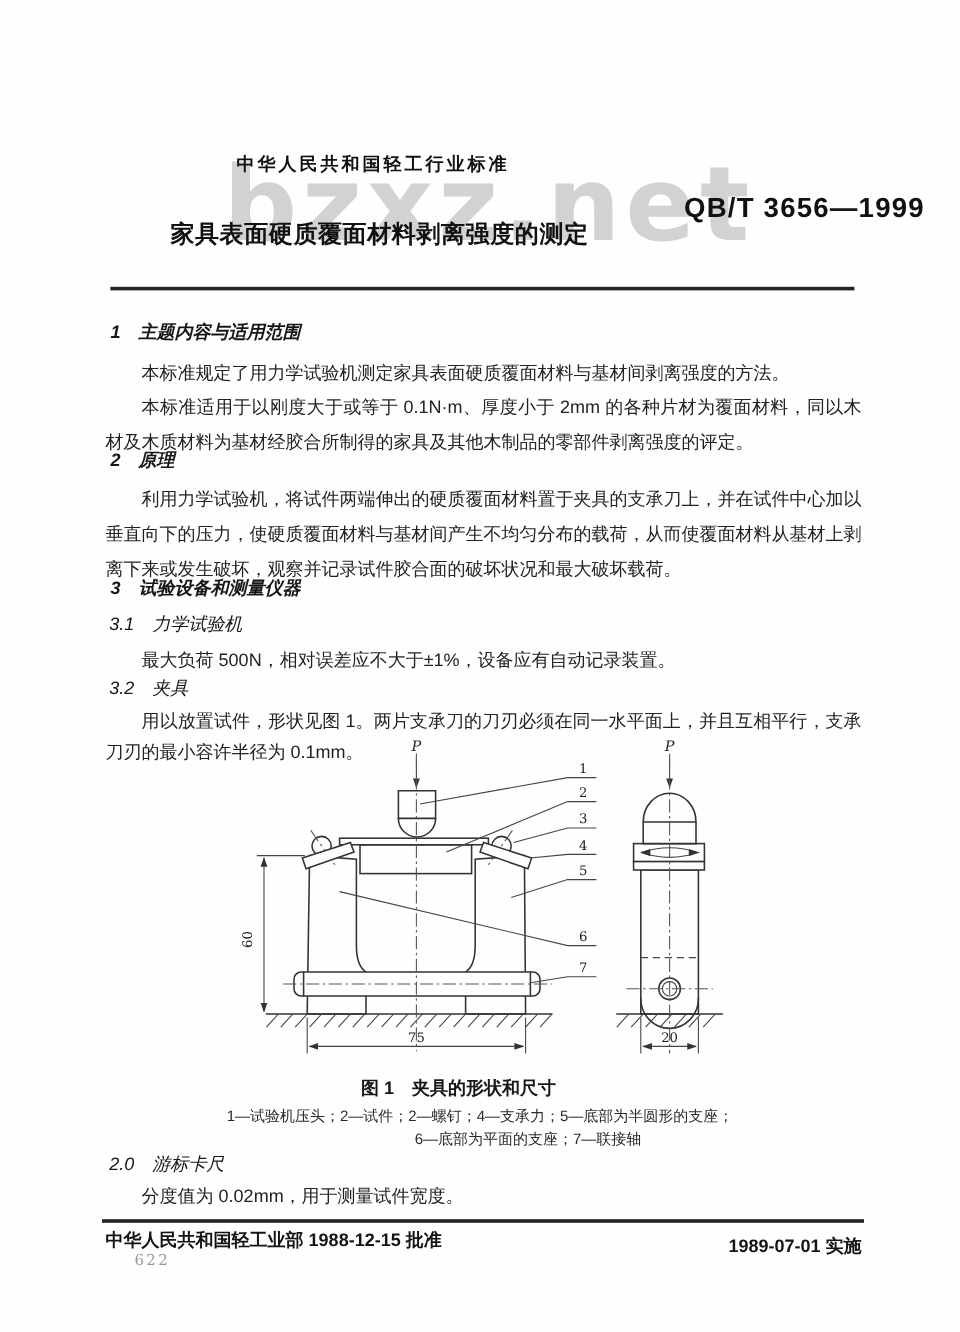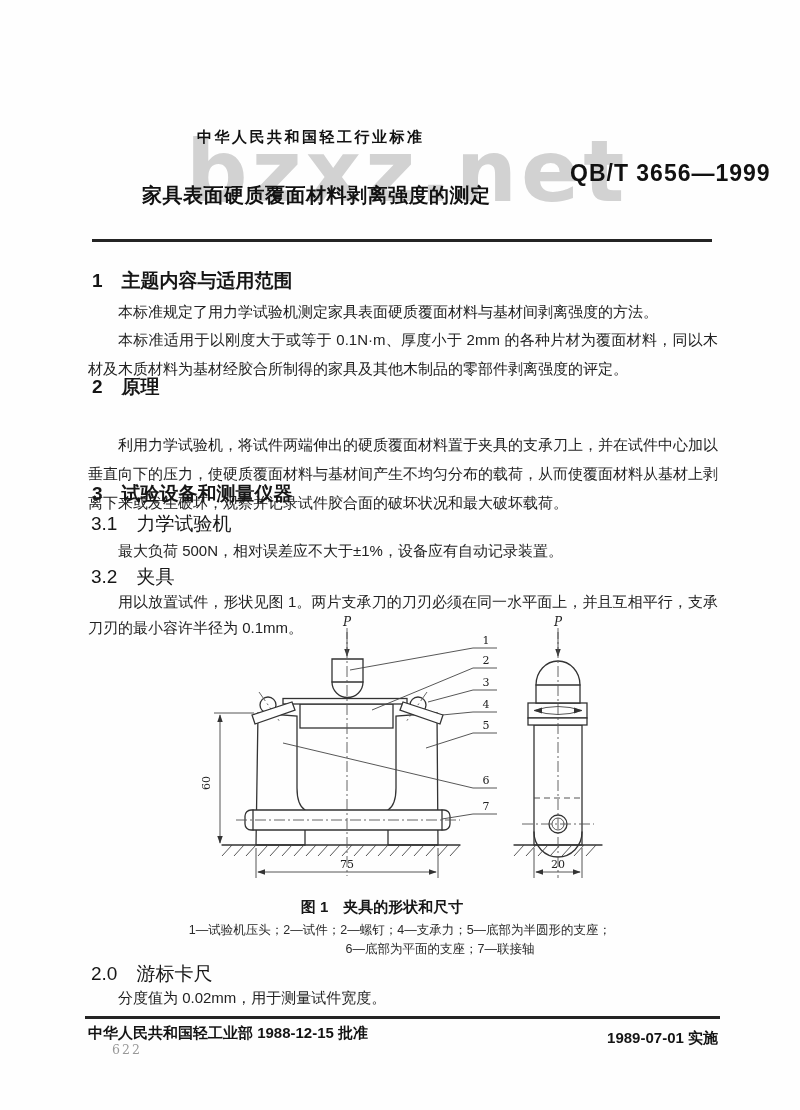--- a/index.html
+++ b/index.html
@@ -14,21 +14,21 @@
     color:#d2d2d2;letter-spacing:4px;line-height:1;user-select:none;
   }
   .z1{z-index:1;}
   .org-line{left:197px;top:128px;font-size:15px;font-weight:bold;letter-spacing:2.5px;color:#111;}
   .std-code{left:570px;top:160px;font-family:Liberation Sans, sans-serif;
     font-weight:bold;font-size:23px;letter-spacing:1px;color:#111;}
   .doc-title{left:142px;top:182px;font-size:20px;font-weight:bold;letter-spacing:0.5px;color:#111;}
   .rule{background:#242424;}
   .rule1{left:92px;top:239px;width:620px;height:3px;}
   .rule2{left:85px;top:1016px;width:635px;height:3px;}
-  .h{font-size:19px;font-weight:bold;color:#161616;}
+  .h{font-size:15px;font-weight:bold;color:#161616;font-style:italic;}
   .para{font-size:15px;line-height:28.5px;width:630px;text-align:justify;color:#222;}
   .ind{text-indent:30px;}
   .cap-title{left:0;top:898px;width:764px;text-align:center;font-size:15px;font-weight:bold;color:#161616;}
   .legend{left:0;width:800px;text-align:center;font-size:12.5px;color:#2a2a2a;}
   .foot{font-size:15px;font-weight:bold;color:#141414;}
   .pagenum{left:112px;top:1042px;font-family:"DejaVu Serif",serif;font-size:12.5px;color:#989898;letter-spacing:2px;}
   svg .ln{stroke:#333;stroke-width:1.3;fill:none;stroke-linecap:round;}
   svg .lnw{stroke:#333;stroke-width:1.3;fill:#fefefe;}
   svg .thin{stroke:#444;stroke-width:0.9;fill:none;}
   svg .cl{stroke:#555;stroke-width:0.9;fill:none;stroke-dasharray:11 3 2 3;}
@@ -46,21 +46,21 @@
   <div class="abs z1 org-line">中华人民共和国轻工行业标准</div>
   <div class="abs z1 std-code">QB/T 3656—1999</div>
   <div class="abs z1 doc-title">家具表面硬质覆面材料剥离强度的测定</div>
   <div class="abs z1 rule rule1"></div>
 
   <div class="abs z1 h" style="left:92px;top:268px;">1　主题内容与适用范围</div>
   <div class="abs z1 para ind" style="left:88px;top:298px;">本标准规定了用力学试验机测定家具表面硬质覆面材料与基材间剥离强度的方法。</div>
   <div class="abs z1 para ind" style="left:88px;top:326px;">本标准适用于以刚度大于或等于 0.1N·m、厚度小于 2mm 的各种片材为覆面材料，同以木材及木质材料为基材经胶合所制得的家具及其他木制品的零部件剥离强度的评定。</div>
 
   <div class="abs z1 h" style="left:92px;top:374px;">2　原理</div>
-  <div class="abs z1 para ind" style="left:88px;top:402px;line-height:29px;margin-top:28px;">利用力学试验机，将试件两端伸出的硬质覆面材料置于夹具的支承刀上，并在试件中心加以垂直向下的压力，使硬质覆面材料与基材间产生不均匀分布的载荷，从而使覆面材料从基材上剥离下来或发生破坏，观察并记录试件胶合面的破坏状况和最大破坏载荷。</div>
+  <div class="abs z1 para ind" style="left:88px;top:402px;line-height:29px;">利用力学试验机，将试件两端伸出的硬质覆面材料置于夹具的支承刀上，并在试件中心加以垂直向下的压力，使硬质覆面材料与基材间产生不均匀分布的载荷，从而使覆面材料从基材上剥离下来或发生破坏，观察并记录试件胶合面的破坏状况和最大破坏载荷。</div>
 
   <div class="abs z1 h" style="left:92px;top:481px;">3　试验设备和测量仪器</div>
   <div class="abs z1 h" style="left:91px;top:511px;font-weight:normal;text-align:right;">3.1　力学试验机</div>
   <div class="abs z1 para ind" style="left:88px;top:537px;">最大负荷 500N，相对误差应不大于±1%，设备应有自动记录装置。</div>
   <div class="abs z1 h" style="left:91px;top:564px;font-weight:normal;">3.2　夹具</div>
   <div class="abs z1 para ind" style="left:88px;top:589px;line-height:26px;">用以放置试件，形状见图 1。两片支承刀的刀刃必须在同一水平面上，并且互相平行，支承刀刃的最小容许半径为 0.1mm。</div>
 
   <svg class="abs z1" style="left:170px;top:612px;" width="560" height="290" viewBox="0 0 560 290">
     <defs>
       <marker id="arr" viewBox="0 0 10 10" refX="9" refY="5" markerWidth="9" markerHeight="9" orient="auto-start-reverse">

